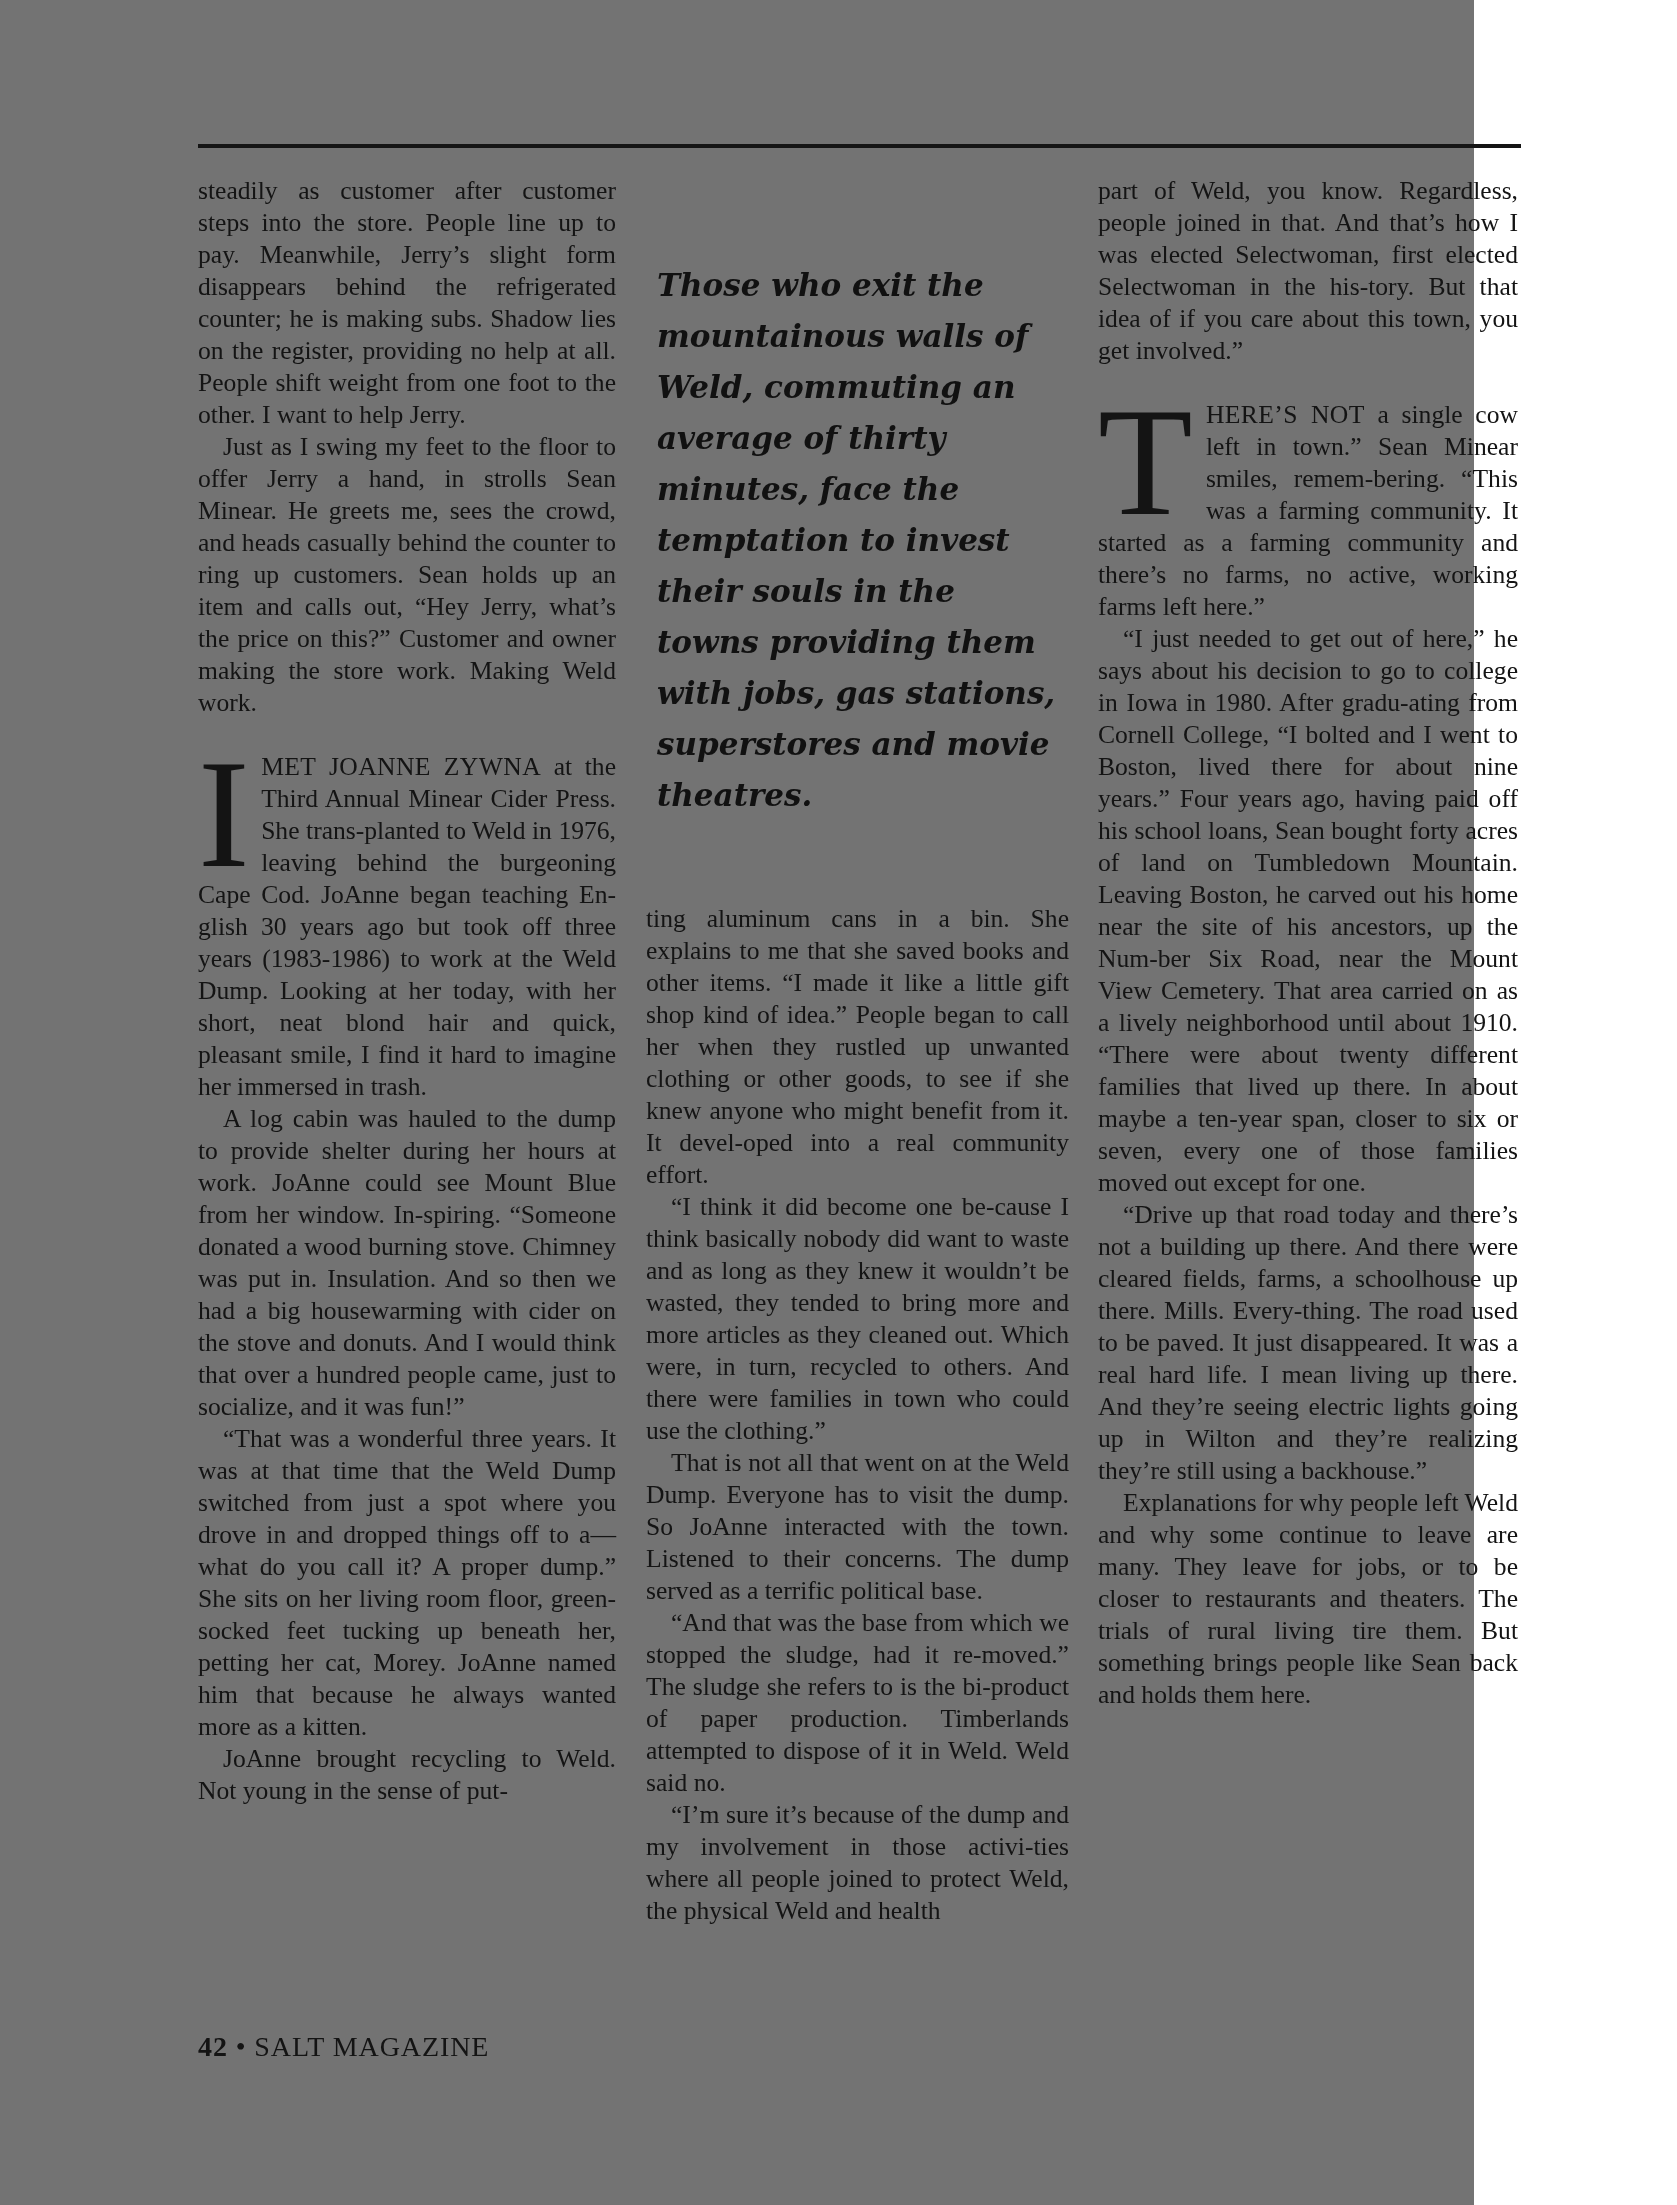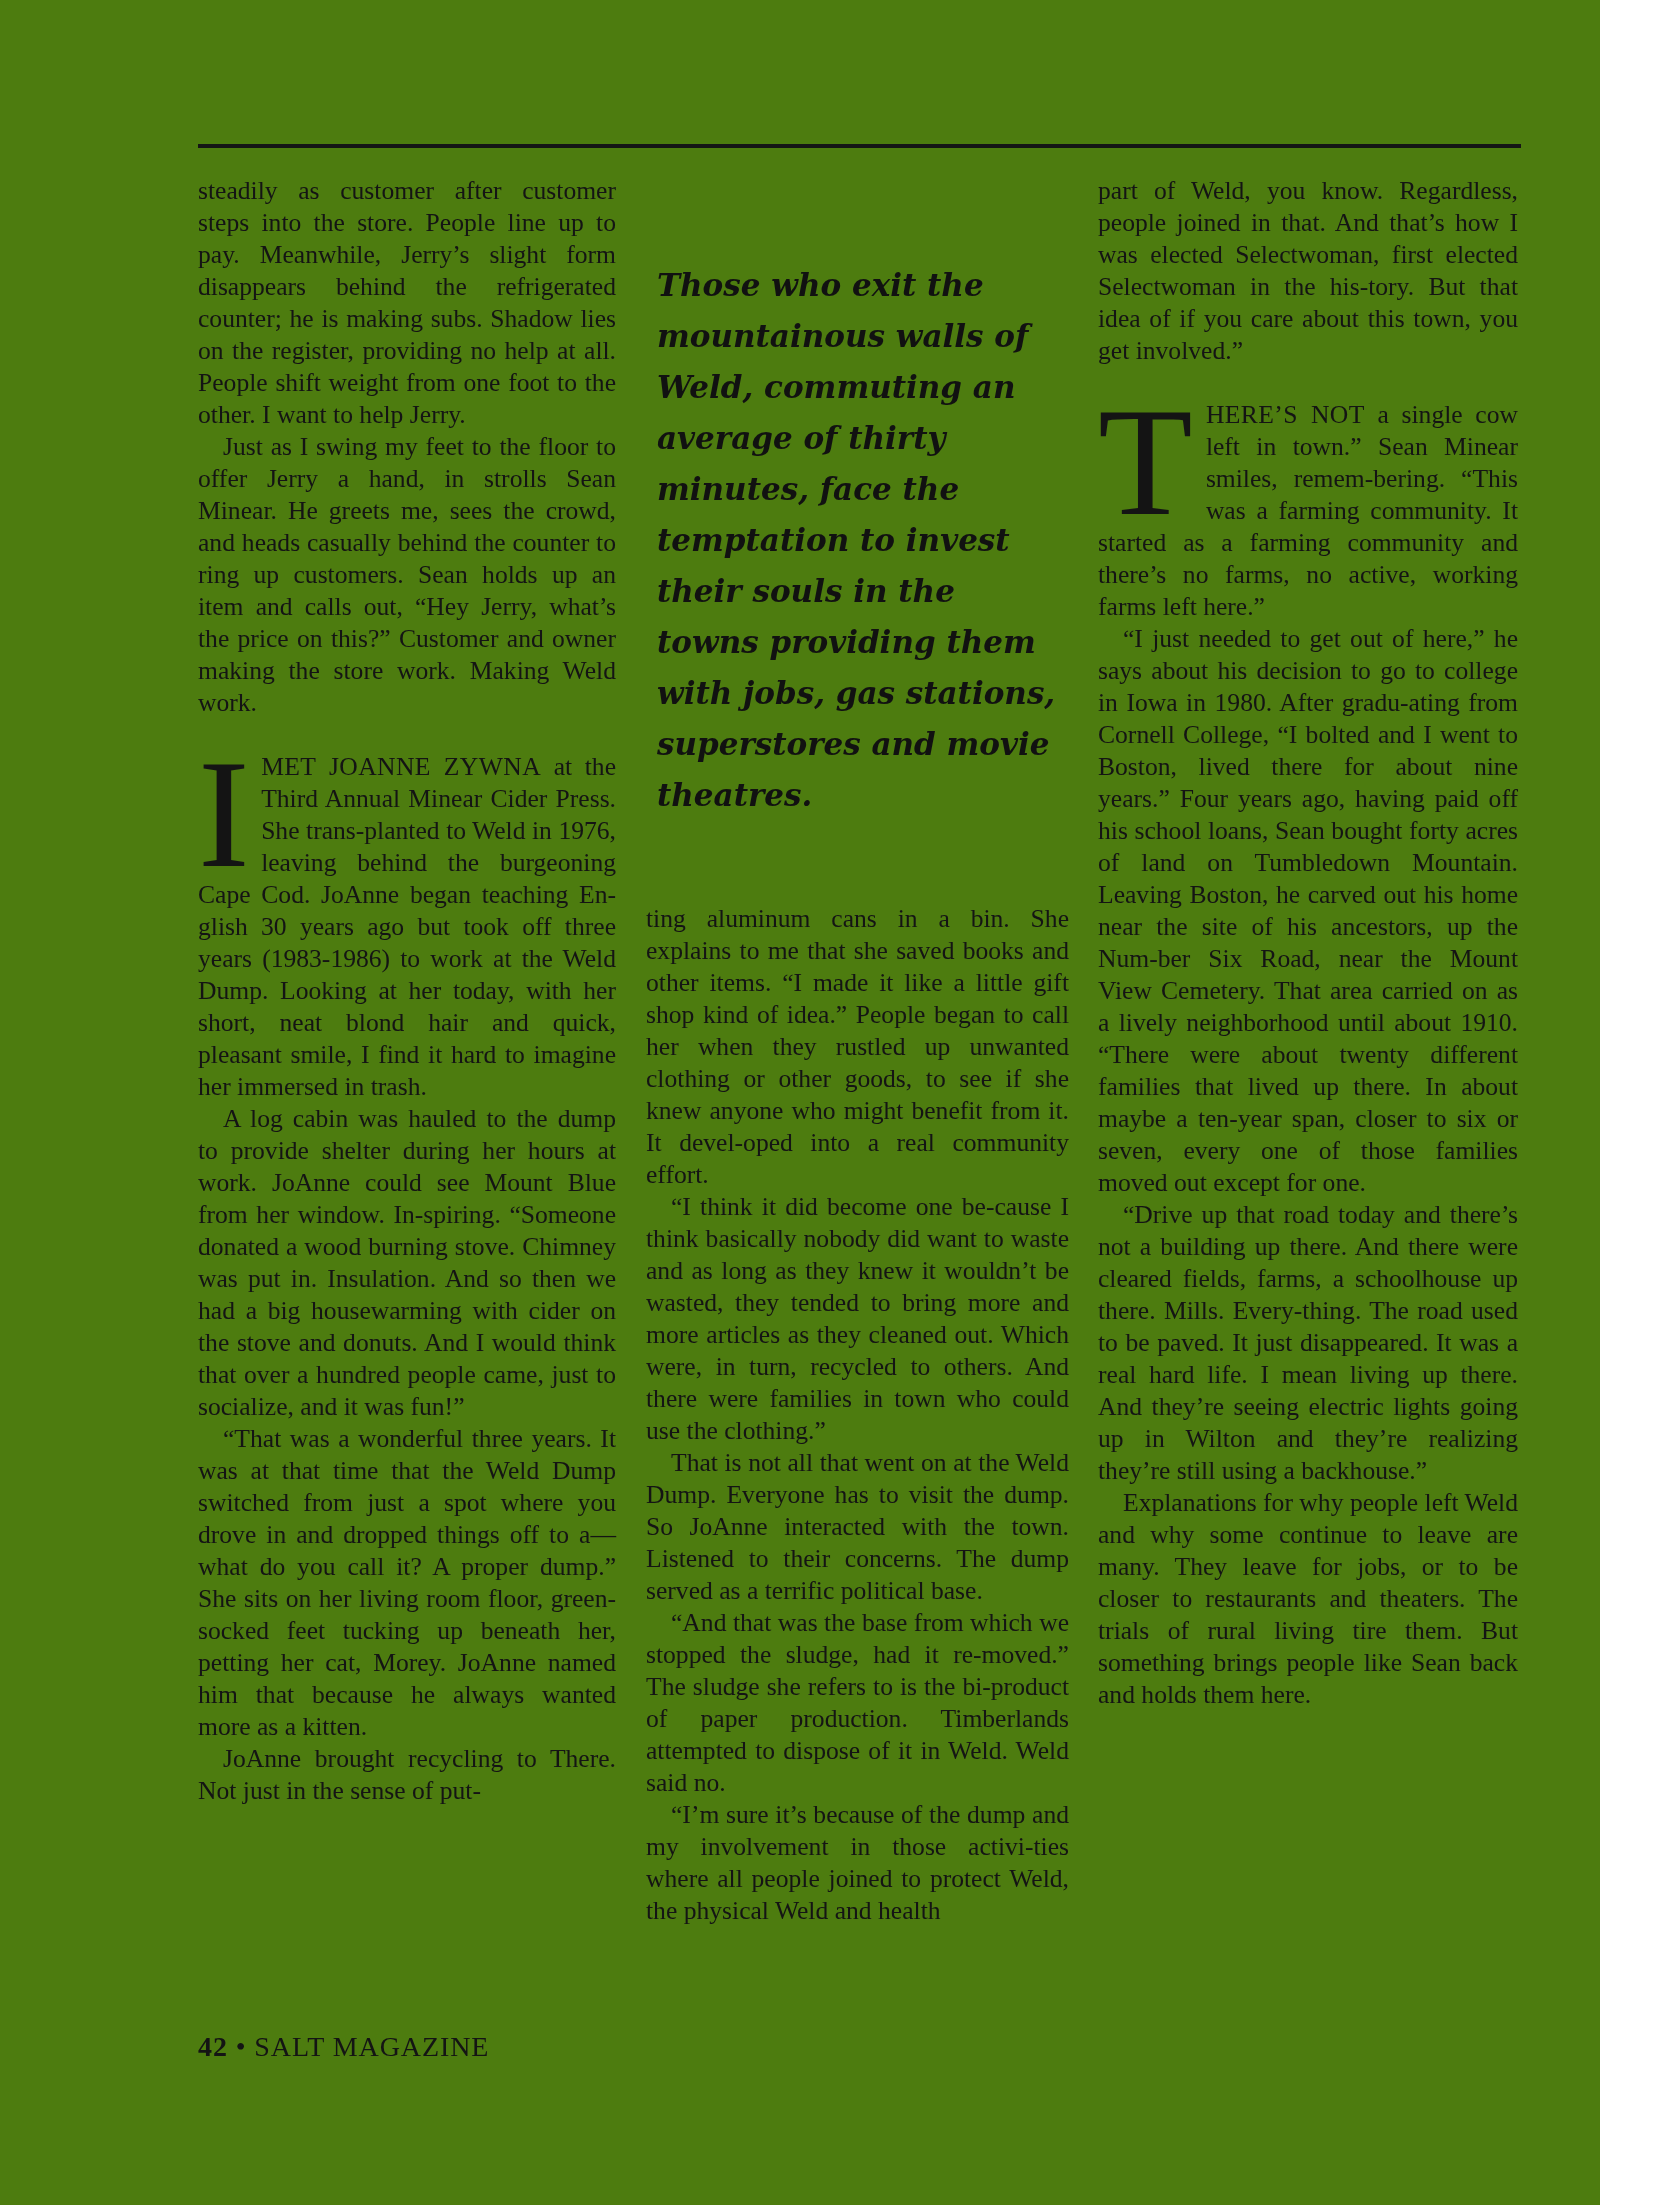--- a/index.html
+++ b/index.html
@@ -1,17 +1,17 @@
 <!DOCTYPE html>
 <html style="font-size:7px"><head>
 <meta charset="utf-8">
 <style>
   html, body { margin: 0; padding: 0; background: #ffffff; }
   body { width: 1677px; height: 2205px; position: relative; overflow: hidden; color: #141414; }
-  .page { position: absolute; left: 0; top: 0; width: 1600px; height: 2205px; background: #4d7c0f; }
+  .page { position: absolute; left: 0; top: 0; width: 1474px; height: 2205px; background: #737373; }
   .top-rule { position: absolute; left: 198px; top: 144px; width: 1323px; height: 3.5px; background: #151515; }
   .col { position: absolute; top: 175px; font-family: "Liberation Serif", "DejaVu Serif", serif; font-size: 25.6px; line-height: 32px; text-align: justify; hyphens: manual; }
   .col p { margin: 0; text-indent: 25px; }
   .col p.noindent { text-indent: 0; }
   .col p.gap-before { margin-top: 32px; }
   #col1 { left: 198px; width: 418px; }
   #col2 { left: 646px; width: 423px; top: 903px; }
   #col3 { left: 1098px; width: 420px; }
   .dropcap { float: left; font-family: "Liberation Serif", "DejaVu Serif", serif; font-size: 155px; line-height: 119px; margin: 4.4px 11.5px 0 0; padding: 0; height: 123px; }
   .dropcap-t { margin-right: 13.2px; }
@@ -28,21 +28,21 @@
   <div class="top-rule"></div>
 
   <div class="col" id="col1">
     <p class="noindent">steadily as customer after customer steps into the store. People line up to pay. Meanwhile, Jerry’s slight form disappears behind the refrigerated counter; he is making subs. Shadow lies on the register, providing no help at all. People shift weight from one foot to the other. I want to help Jerry.</p>
     <p>Just as I swing my feet to the floor to offer Jerry a hand, in strolls Sean Minear. He greets me, sees the crowd, and heads casually behind the counter to ring up customers. Sean holds up an item and calls out, “Hey Jerry, what’s the price on this?” Customer and owner making the store work. Making Weld work.</p>
     <p class="noindent gap-before">
       <span class="dropcap">I</span><span class="lead-caps">MET JOANNE ZYWNA</span><span> at the Third Annual Minear Cider Press. She trans-planted to Weld in 1976, leaving behind the burgeoning Cape Cod. JoAnne began teaching En-glish 30 years ago but took off three years (1983-1986) to work at the Weld Dump. Looking at her today, with her short, neat blond hair and quick, pleasant smile, I find it hard to imagine her immersed in trash.</span>
     </p>
     <p>A log cabin was hauled to the dump to provide shelter during her hours at work. JoAnne could see Mount Blue from her window. In-spiring. “Someone donated a wood burning stove. Chimney was put in. Insulation. And so then we had a big housewarming with cider on the stove and donuts. And I would think that over a hundred people came, just to socialize, and it was fun!”</p>
     <p>“That was a wonderful three years. It was at that time that the Weld Dump switched from just a spot where you drove in and dropped things off to a—what do you call it? A proper dump.” She sits on her living room floor, green-socked feet tucking up beneath her, petting her cat, Morey. JoAnne named him that because he always wanted more as a kitten.</p>
-    <p>JoAnne brought recycling to There. Not just in the sense of put-</p>
+    <p>JoAnne brought recycling to Weld. Not young in the sense of put-</p>
   </div>
 
   <div class="pullquote">Those who exit the mountainous walls of Weld, commuting an average of thirty minutes, face the temptation to invest their souls in the towns providing them with jobs, gas stations, superstores and movie theatres.</div>
 
   <div class="col" id="col2">
     <p class="noindent">ting aluminum cans in a bin. She explains to me that she saved books and other items. “I made it like a little gift shop kind of idea.” People began to call her when they rustled up unwanted clothing or other goods, to see if she knew anyone who might benefit from it. It devel-oped into a real community effort.</p>
     <p>“I think it did become one be-cause I think basically nobody did want to waste and as long as they knew it wouldn’t be wasted, they tended to bring more and more articles as they cleaned out. Which were, in turn, recycled to others. And there were families in town who could use the clothing.”</p>
     <p>That is not all that went on at the Weld Dump. Everyone has to visit the dump. So JoAnne interacted with the town. Listened to their concerns. The dump served as a terrific political base.</p>
     <p>“And that was the base from which we stopped the sludge, had it re-moved.” The sludge she refers to is the bi-product of paper production. Timberlands attempted to dispose of it in Weld. Weld said no.</p>
     <p>“I’m sure it’s because of the dump and my involvement in those activi-ties where all people joined to protect Weld, the physical Weld and health</p>

